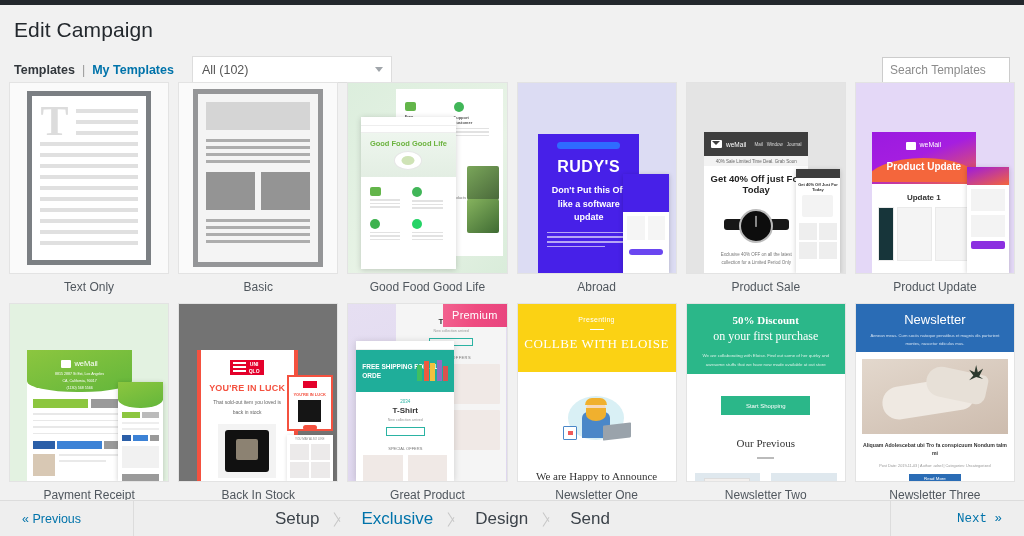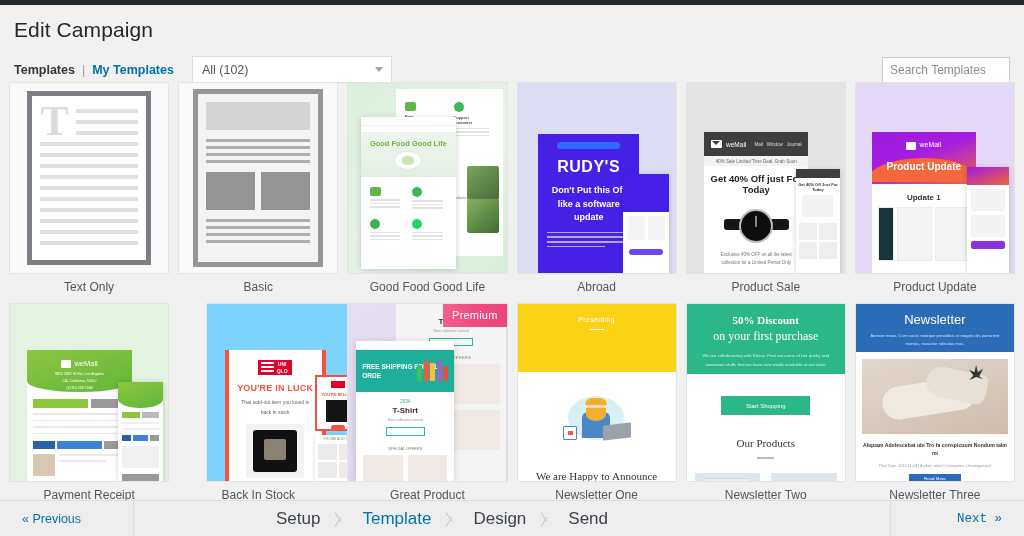--- a/index.html
+++ b/index.html
@@ -176,21 +176,21 @@
   .py-bar .s { flex:1; height:9px; background:#9a9a9a; }
   .py-rows { margin:5px 6px 0; }
   .py-rows div { height:1.6px; background:#e8e8e8; margin-bottom:5px; }
   .py-tbl { margin:7px 6px 0; display:flex; gap:2px; }
   .py-tbl .b { flex:1; height:8px; background:#2b5fa8; }
   .py-tbl .b2 { flex:2; height:8px; background:#3c82d6; }
   .py-side { position:absolute; right:3%; top:44%; width:29%; height:56%; background:#fff; box-shadow:0 1px 5px rgba(0,0,0,.2); }
   .py-side-h { height:26px; background:linear-gradient(160deg,#8cc63f,#63b63b); border-radius:0 0 48% 48% / 0 0 34% 34%; }
 
   
-  .t-stock { background:#7dd3fc;margin-left:28px; }
+  .t-stock { background:#737373; }
   .bs-main { position:absolute; left:11%; top:26%; width:64%; height:74%; background:#fff; border-left:4px solid #f4513f; border-right:4px solid #f4513f; }
   .bs-logo { margin:10px auto 0; width:34px; height:15px; background:#e4002b; position:relative; }
   .bs-logo:after { content:'UNI\A QLO'; white-space:pre; position:absolute; right:2px; top:1px; color:#fff; font-size:5px; font-weight:bold; line-height:6.5px; text-align:center; width:16px;}
   .bs-logo:before { content:''; position:absolute; left:3px; top:2px; width:13px; height:11px; background:repeating-linear-gradient(180deg,#fff 0 2px,#e4002b 2px 4px); }
   .bs-h1 { text-align:center; color:#f4513f; font-weight:bold; font-size:9px; margin-top:8px; letter-spacing:.2px; }
   .bs-sub { text-align:center; font-size:5px; color:#666; line-height:1.9; margin-top:5px; padding:0 12px; }
   .bs-img { margin:7px auto 0; width:62%; height:54px; background:#f3f3f3; position:relative; }
   .bs-shirt { position:absolute; left:12%; top:6px; width:76%; height:42px; background:#111; border-radius:3px; }
   .bs-shirt:after { content:''; position:absolute; left:25%; top:22%; width:50%; height:50%; background:#8c8272; border-radius:2px; }
   .bs-cap { text-align:center; font-size:4px; color:#888; margin-top:4px; }
@@ -654,20 +654,21 @@
         </div>
       </div>
       <div class="tname">Great Product</div>
     </div>
 
     <div class="cell row2">
       <div class="thumb t-n1">
         <div class="n1-head">
           <div class="n1-p">Presenting</div>
           <div class="n1-dash"></div>
+          <div class="n1-t">COLLBE WITH ELOISE</div>
         </div>
         <div class="n1-ill">
           <div class="n1-circle"></div>
           <div class="n1-body"></div>
           <div class="n1-face"></div>
           <div class="n1-beard"></div>
           <div class="n1-hair"></div>
           <div class="n1-lap"></div>
           <div class="n1-cup"></div>
         </div>
@@ -678,21 +679,21 @@
     </div>
 
     <div class="cell row2">
       <div class="thumb t-n2">
         <div class="n2-head">
           <div class="n2-t1">50% Discount</div>
           <div class="n2-t2">on your first purchase</div>
           <div class="n2-sub">We are collaborating with Eloise. Find out some of her quirky and awesome stuffs that we have now made available at out store</div>
         </div>
         <div class="n2-btn">Start Shopping</div>
-        <div class="n2-op">Our Products</div>
+        <div class="n2-op">Our Previous</div>
         <div class="n2-dash"></div>
         <div class="n2-prods">
           <div>
               <div class="n2-woo"></div>
             </div>
           <div>
               <div class="n2-flag"></div>
             </div>
         </div>
       </div>
@@ -718,21 +719,21 @@
       <div class="tname">Newsletter Three</div>
     </div>
 
   </div>
 
   <div class="bottombar">
     <div class="prev-btn">« Previous</div>
     <div class="steps">
       <span class="step">Setup</span>
       <span class="chev"></span>
-      <span class="step active">Template</span>
+      <span class="step active">Exclusive</span>
       <span class="chev"></span>
       <span class="step">Design</span>
       <span class="chev"></span>
       <span class="step">Send</span>
     </div>
     <div class="next-btn">Next »</div>
   </div>
 
 </div>
 

